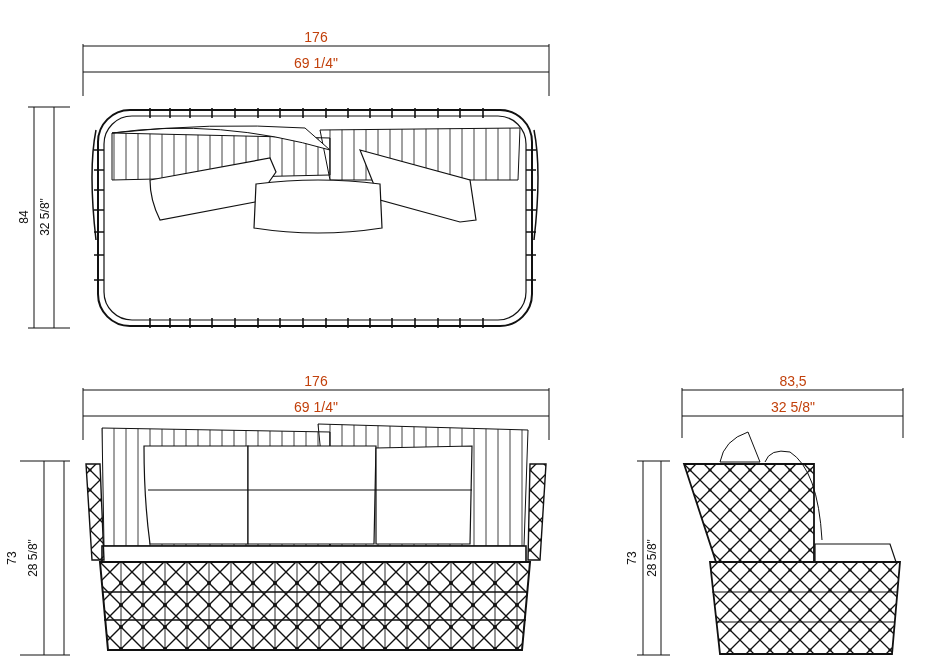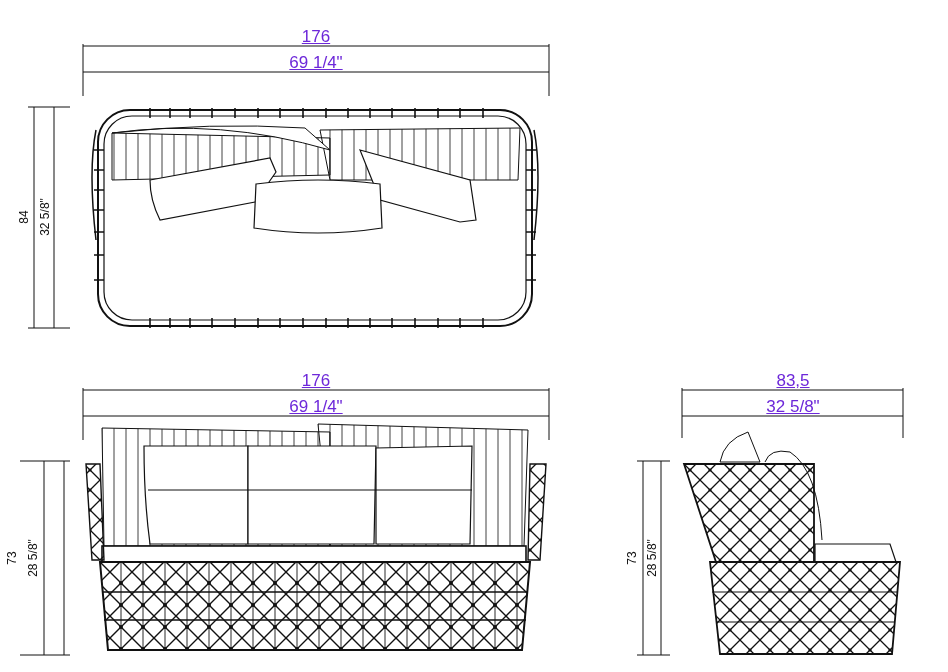--- a/index.html
+++ b/index.html
@@ -1,20 +1,20 @@
 <!DOCTYPE html>
 <html><head>
 <meta charset="utf-8">
 <style>
   html, body { margin: 0; padding: 0; background: #ffffff; }
   body { width: 948px; height: 672px; position: relative; overflow: hidden;
          font-family: "Liberation Sans", sans-serif; color: #111; }
   svg.drawing { position: absolute; left: 0; top: 0; }
-  .dim-label { position: absolute; font-size: 17px; color: #6d28d9; white-space: nowrap;
-               transform: translateX(-50%); line-height: 14px; text-decoration: underline; }
+  .dim-label { position: absolute; font-size: 14px; color: #c2410c; white-space: nowrap;
+               transform: translateX(-50%); line-height: 14px; }
   .vlabel { position: absolute; font-size: 12px; color: #111; white-space: nowrap;
             line-height: 14px; transform: translate(-50%,-50%) rotate(-90deg); }
 </style>
 </head>
 <body>
 
 <svg class="drawing" width="948" height="672" viewBox="0 0 948 672" xmlns="http://www.w3.org/2000/svg">
   <defs>
     <pattern id="weave" width="22" height="22" patternUnits="userSpaceOnUse">
       <path d="M0 0 L22 22 M22 0 L0 22" stroke="#111" stroke-width="1.4" fill="none"></path>

